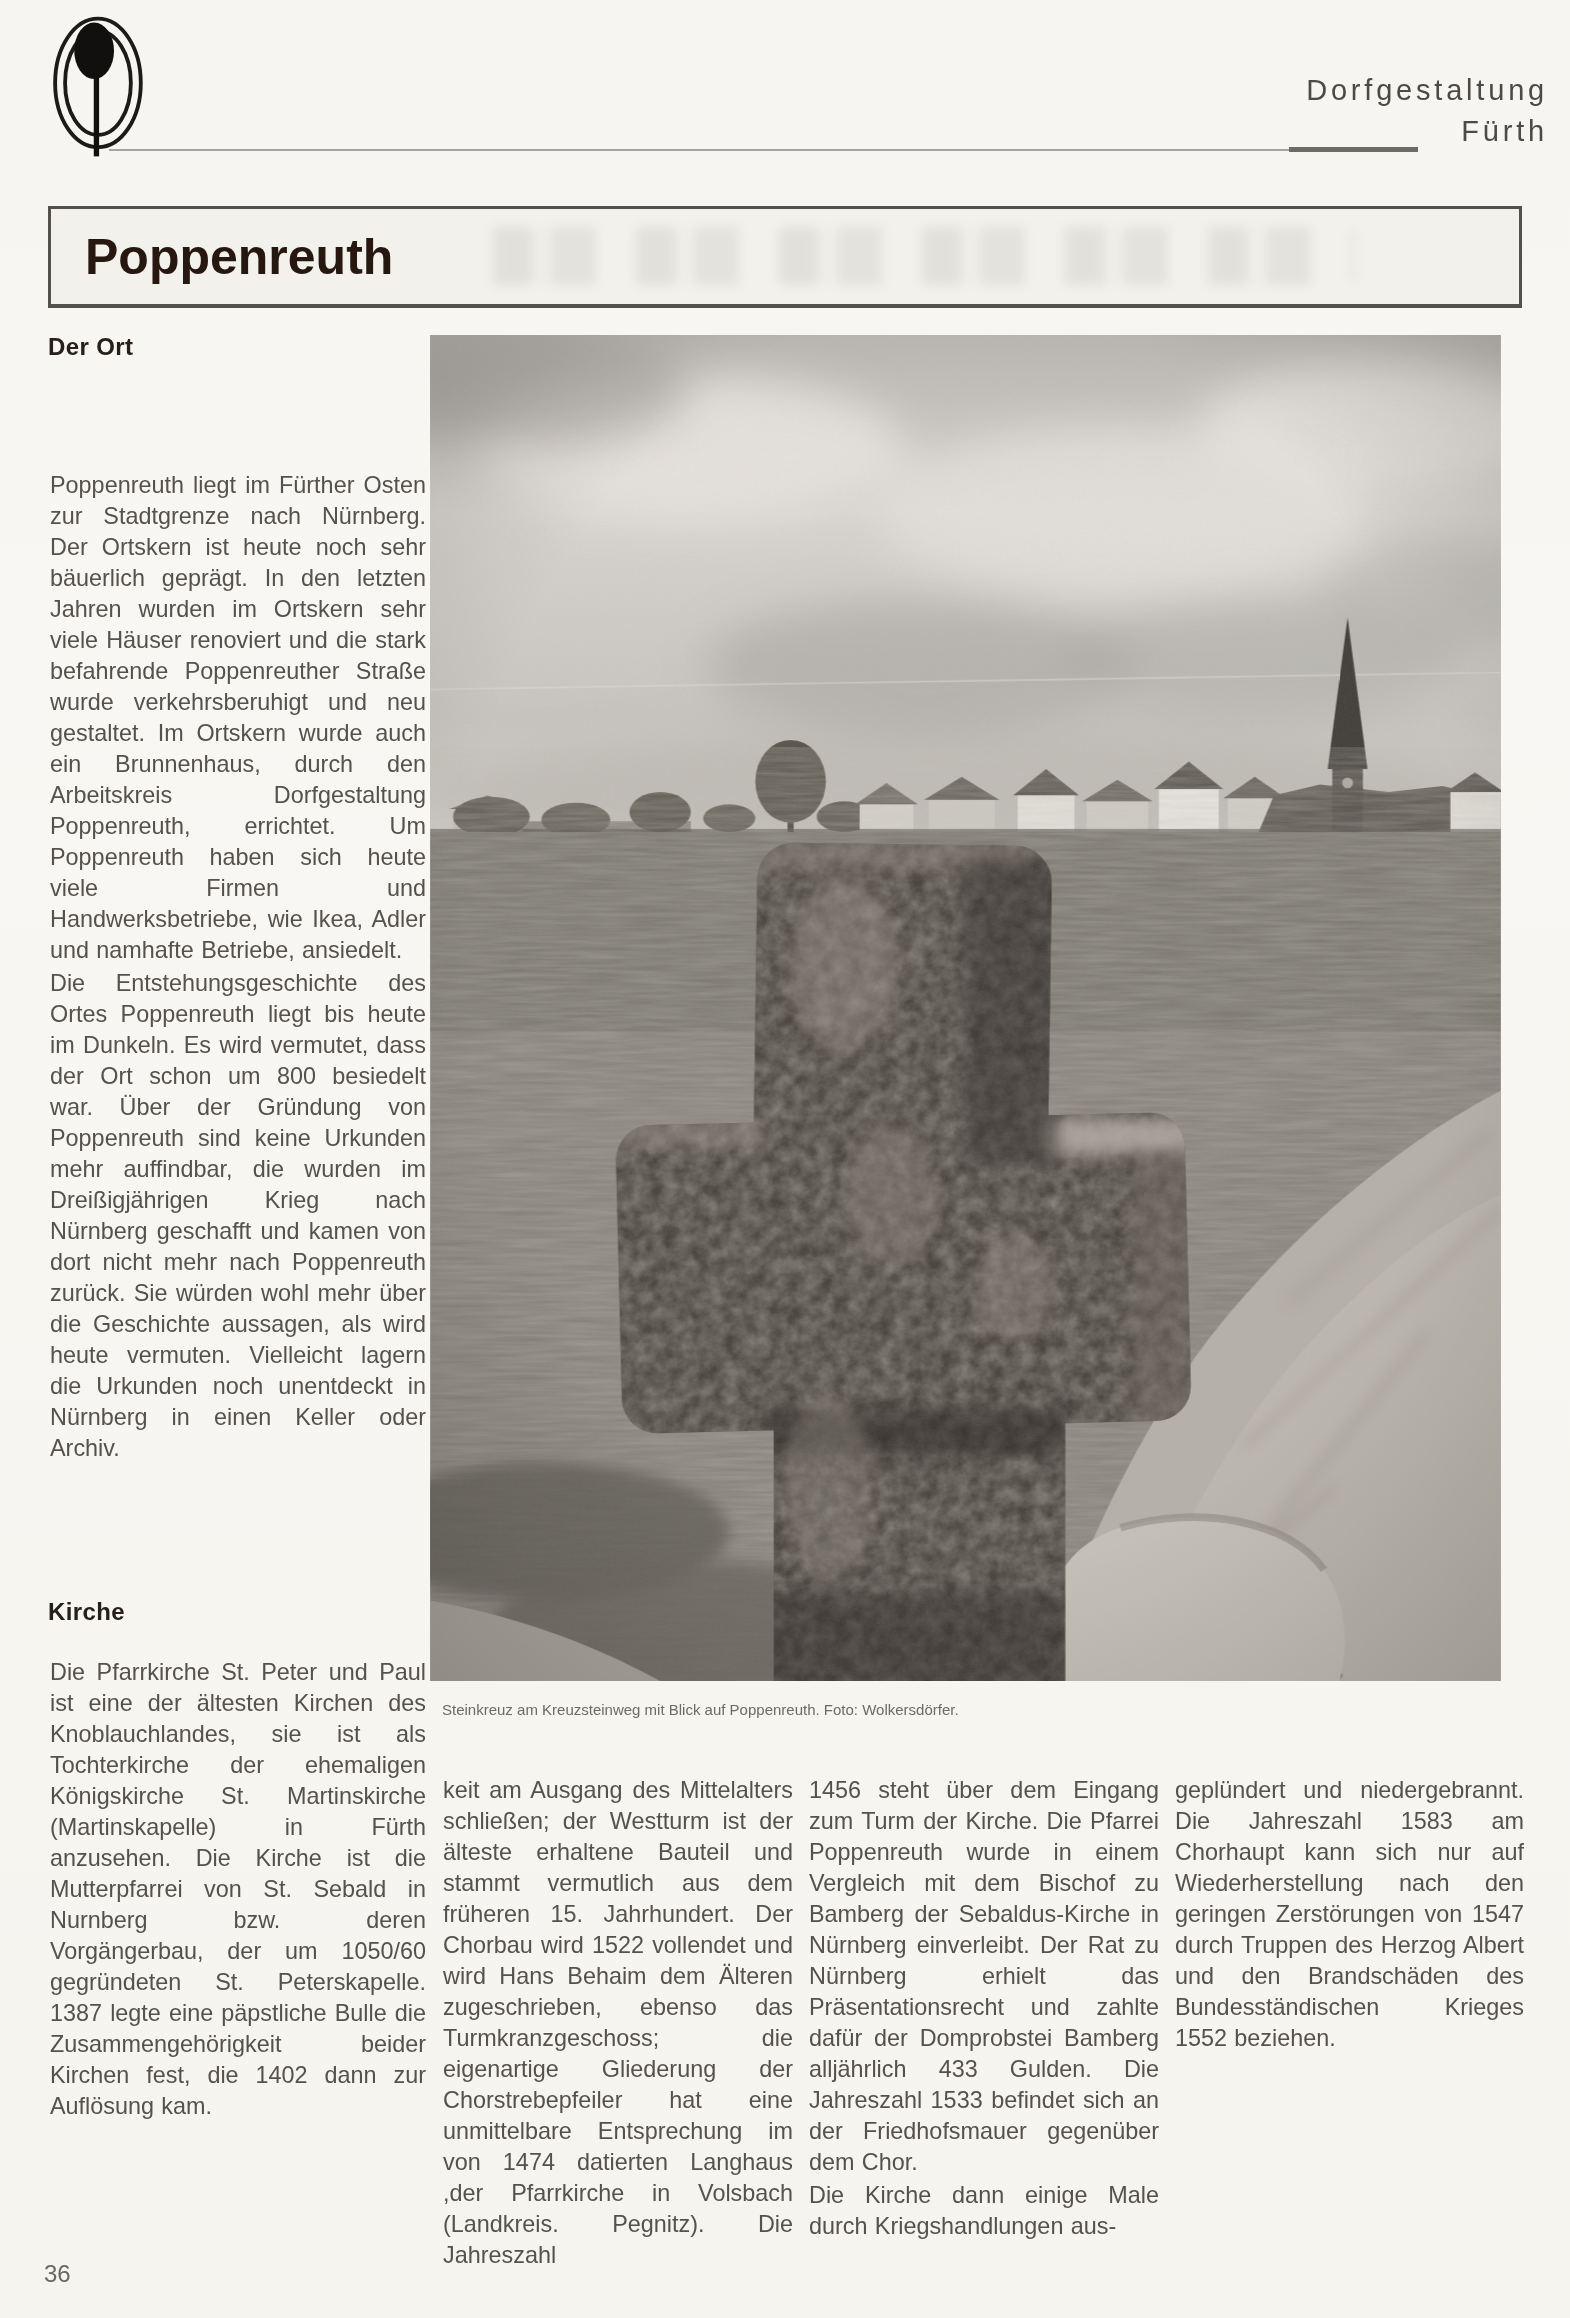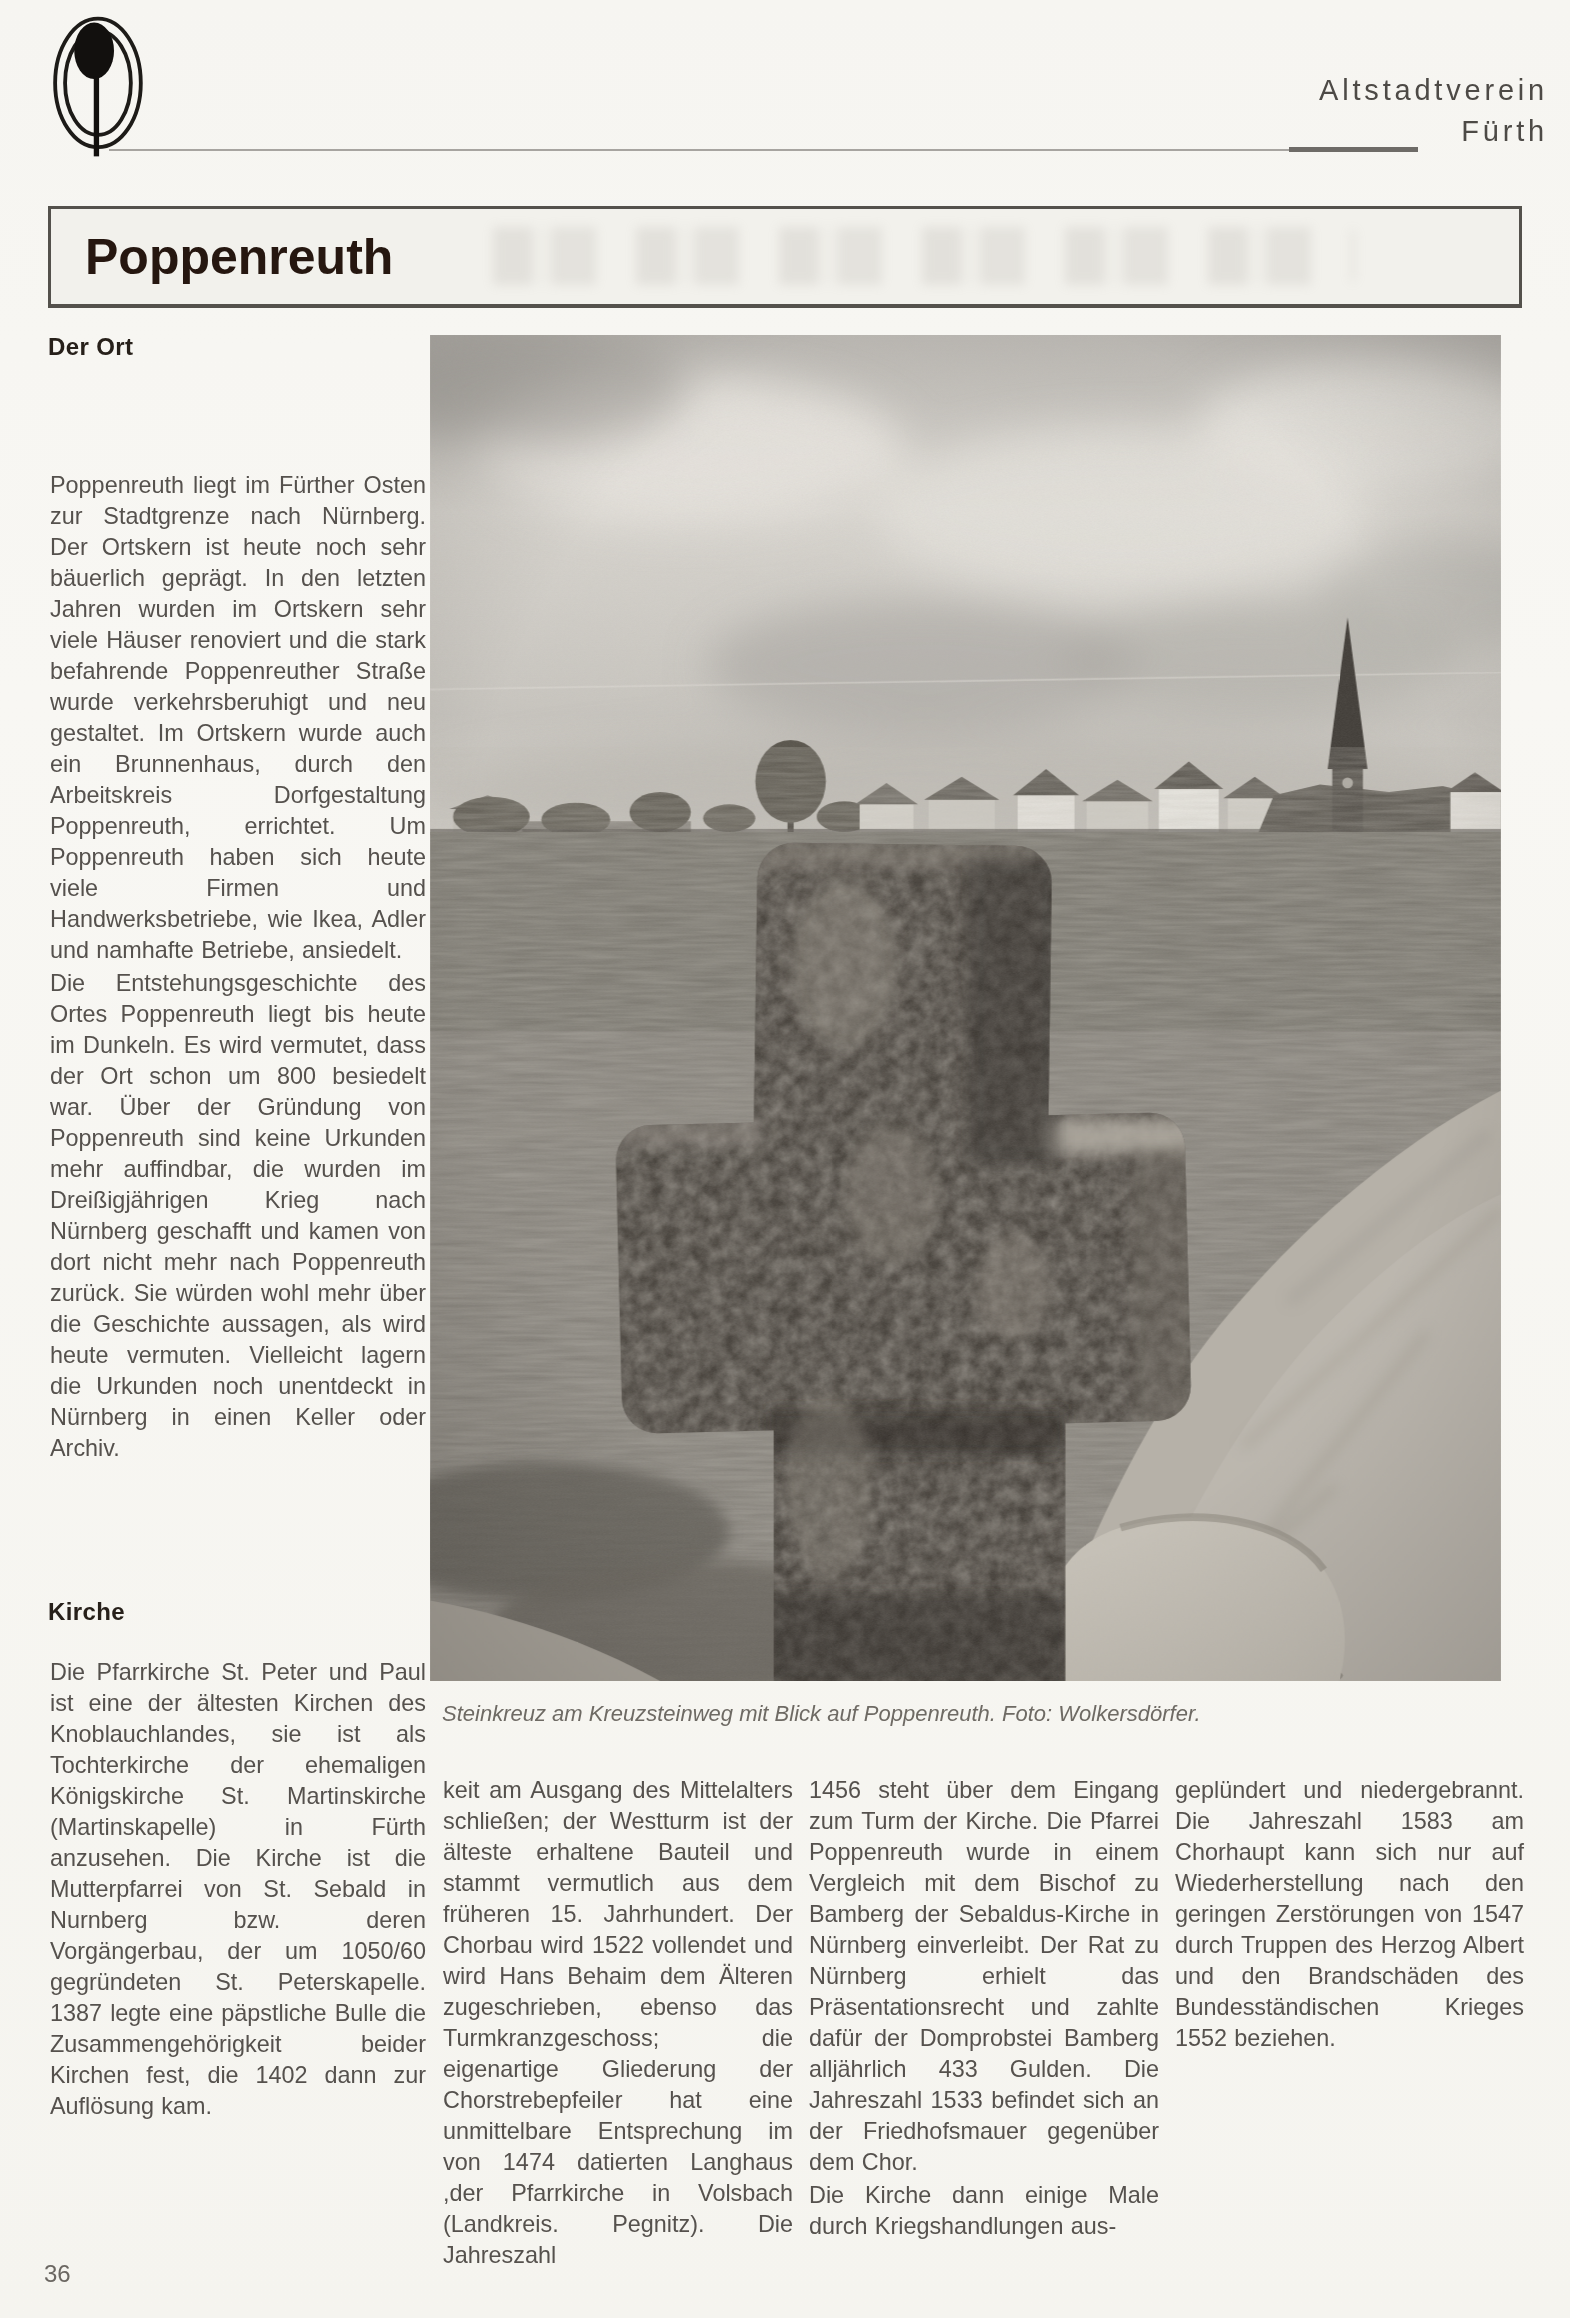--- a/index.html
+++ b/index.html
@@ -33,40 +33,40 @@
   #kirche-h{left:48px;top:1598px;}
   .body-col{position:absolute;font-size:23.4px;line-height:31px;text-align:justify;
             color:#55514d;word-spacing:0.8px;}
   .body-col p{margin:2px;}
   #derort-t{left:48px;top:468px;width:380px;}
   #kirche-t{left:48px;top:1655px;width:380px;}
   #col2{left:441px;top:1773px;width:354px;}
   #col3{left:807px;top:1773px;width:354px;}
   #col4{left:1173px;top:1773px;width:353px;}
   .caption{position:absolute;left:442px;top:1701px;width:1058px;
-           font-size:22px;font-style:italic;color:#6e6a64;}
+           font-size:15px;color:#6e6a64;}
   .page-number{position:absolute;left:44px;top:2260px;font-size:24px;color:#6b6762;}
   
   .photo{position:absolute;left:430px;top:335px;width:1071px;height:1346px;background:#cfccc6;}
   .photo svg{display:block;width:100%;height:100%;}
 </style>
 </head>
 <body>
 
 <div class="page">
 
   <div class="logo">
     <svg viewBox="0 0 132 192">
       <ellipse cx="64" cy="94" rx="56" ry="84" fill="none" stroke="#1d1b18" stroke-width="5"></ellipse>
       <ellipse cx="64" cy="94" rx="43" ry="68" fill="none" stroke="#1d1b18" stroke-width="5"></ellipse>
       <ellipse cx="59" cy="52" rx="26" ry="37" fill="#12100e"></ellipse>
       <line x1="62" y1="86" x2="62" y2="190" stroke="#12100e" stroke-width="7"></line>
     </svg>
   </div>
-  <div class="brand l1">Altstadtverein</div>
+  <div class="brand l1">Dorfgestaltung</div>
   <div class="brand l2">Fürth</div>
   <div class="rule-light"></div>
   <div class="rule-dark"></div>
 
   <div class="title-box">
     <h1>Poppenreuth</h1>
     <div class="ghost"></div>
   </div>
 
   <div class="section-heading" id="derort-h">Der Ort</div>

